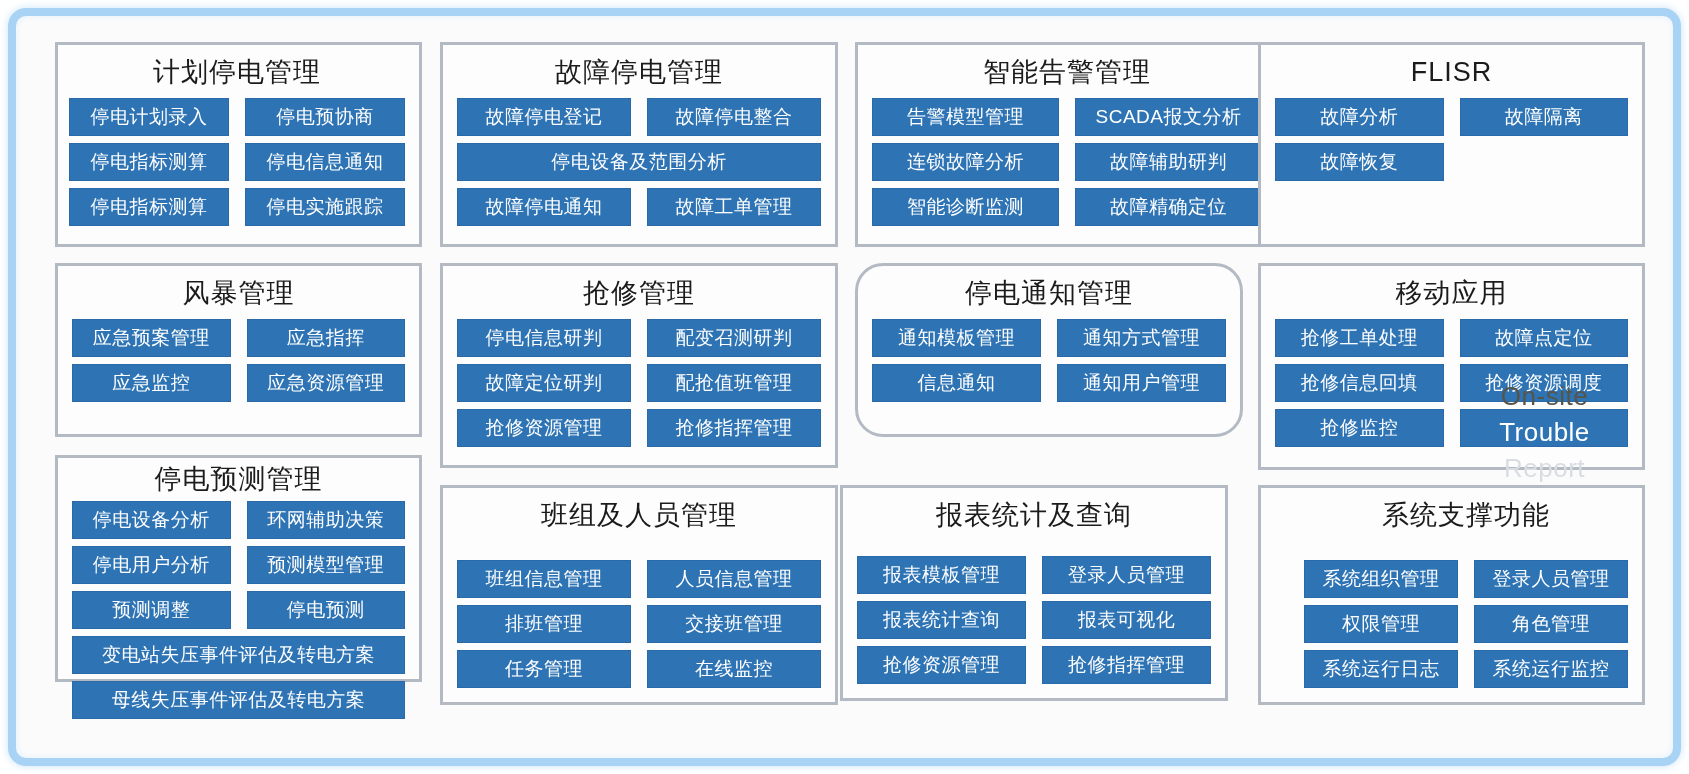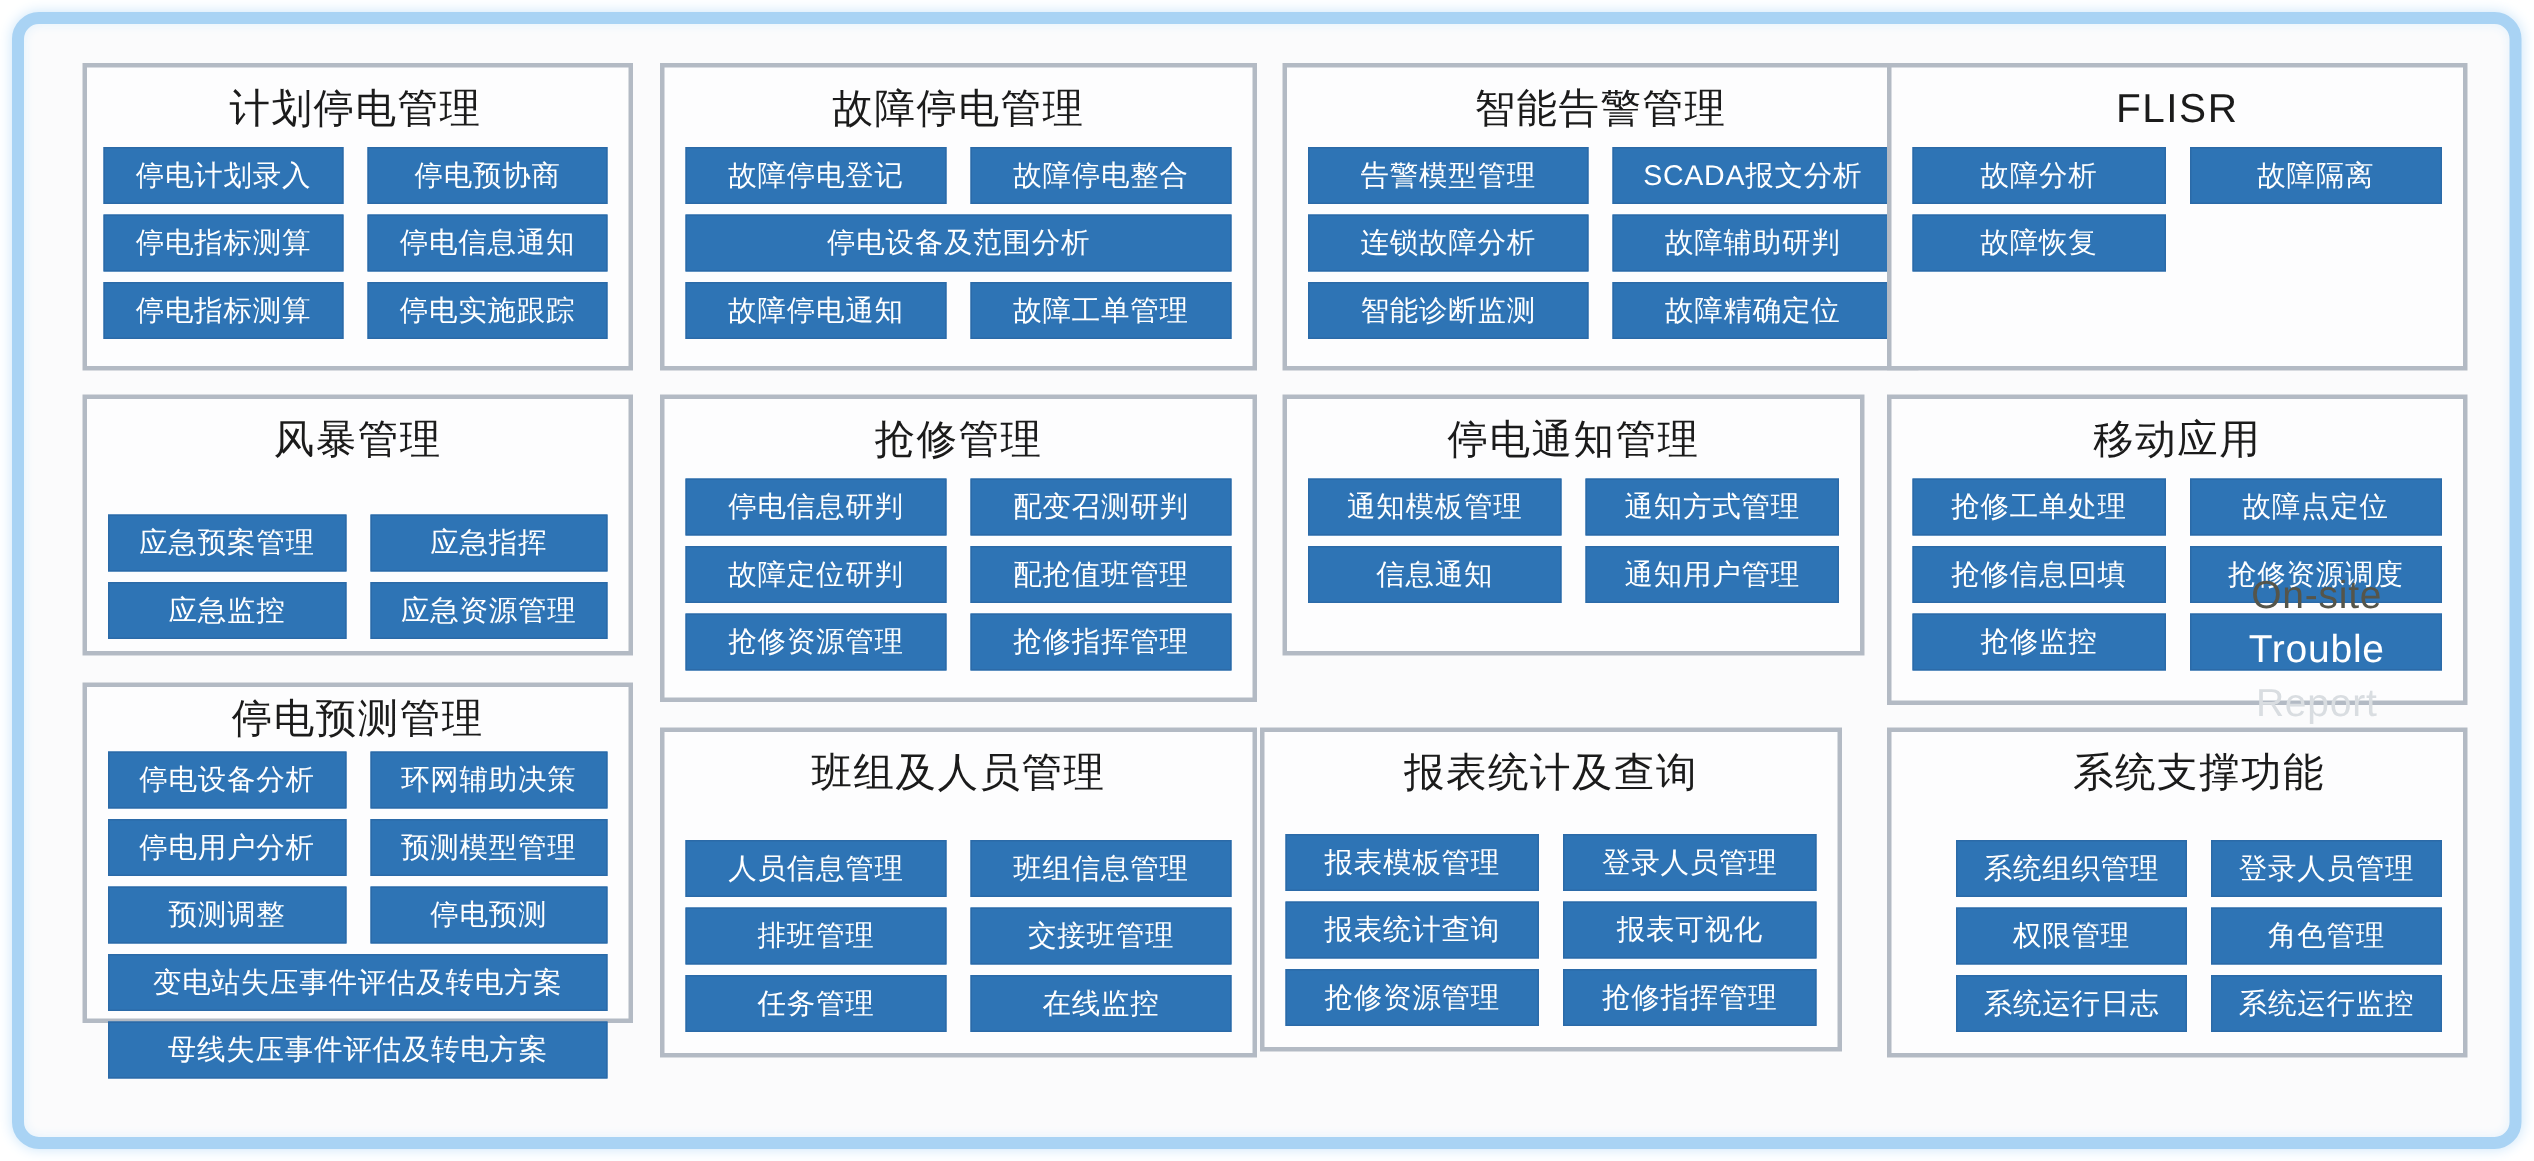--- a/index.html
+++ b/index.html
@@ -99,41 +99,41 @@
         </div>
       </div>
       <div class="panel" style="left: 1258px; top: 42px; width: 387px; height: 205px;">
         <div class="panel-title">FLISR</div>
         <div class="btn-grid">
           <div class="mod-btn">故障分析</div>
           <div class="mod-btn">故障隔离</div>
           <div class="mod-btn">故障恢复</div>
         </div>
       </div>
-      <div class="panel roomy" style="left: 55px; top: 263px; width: 367px; height: 174px; gap: 24px;">
+      <div class="panel roomy" style="left: 55px; top: 263px; width: 367px; height: 174px;">
         <div class="panel-title">风暴管理</div>
         <div class="btn-grid">
           <div class="mod-btn">应急预案管理</div>
           <div class="mod-btn">应急指挥</div>
           <div class="mod-btn">应急监控</div>
           <div class="mod-btn">应急资源管理</div>
         </div>
       </div>
       <div class="panel" style="left: 440px; top: 263px; width: 398px; height: 205px;">
         <div class="panel-title">抢修管理</div>
         <div class="btn-grid">
           <div class="mod-btn">停电信息研判</div>
           <div class="mod-btn">配变召测研判</div>
           <div class="mod-btn">故障定位研判</div>
           <div class="mod-btn">配抢值班管理</div>
           <div class="mod-btn">抢修资源管理</div>
           <div class="mod-btn">抢修指挥管理</div>
         </div>
       </div>
-      <div class="panel roomy" style="left: 855px; top: 263px; width: 388px; height: 174px;">
+      <div class="panel roomy" style="left: 855px; top: 263px; width: 388px; height: 174px; border-radius: 28px;">
         <div class="panel-title">停电通知管理</div>
         <div class="btn-grid">
           <div class="mod-btn">通知模板管理</div>
           <div class="mod-btn">通知方式管理</div>
           <div class="mod-btn">信息通知</div>
           <div class="mod-btn">通知用户管理</div>
         </div>
       </div>
       <div class="panel" style="left: 1258px; top: 263px; width: 387px; height: 207px;">
         <div class="panel-title">移动应用</div>
@@ -155,22 +155,22 @@
           <div class="mod-btn">预测模型管理</div>
           <div class="mod-btn">预测调整</div>
           <div class="mod-btn">停电预测</div>
           <div class="mod-btn span2">变电站失压事件评估及转电方案</div>
           <div class="mod-btn span2">母线失压事件评估及转电方案</div>
         </div>
       </div>
       <div class="panel gap-title" style="left: 440px; top: 485px; width: 398px; height: 220px;">
         <div class="panel-title">班组及人员管理</div>
         <div class="btn-grid">
+          <div class="mod-btn">班组信息管理</div>
           <div class="mod-btn">人员信息管理</div>
-          <div class="mod-btn">班组信息管理</div>
           <div class="mod-btn">排班管理</div>
           <div class="mod-btn">交接班管理</div>
           <div class="mod-btn">任务管理</div>
           <div class="mod-btn">在线监控</div>
         </div>
       </div>
       <div class="panel gap-title" style="left: 840px; top: 485px; width: 388px; height: 216px;">
         <div class="panel-title">报表统计及查询</div>
         <div class="btn-grid">
           <div class="mod-btn">报表模板管理</div>

